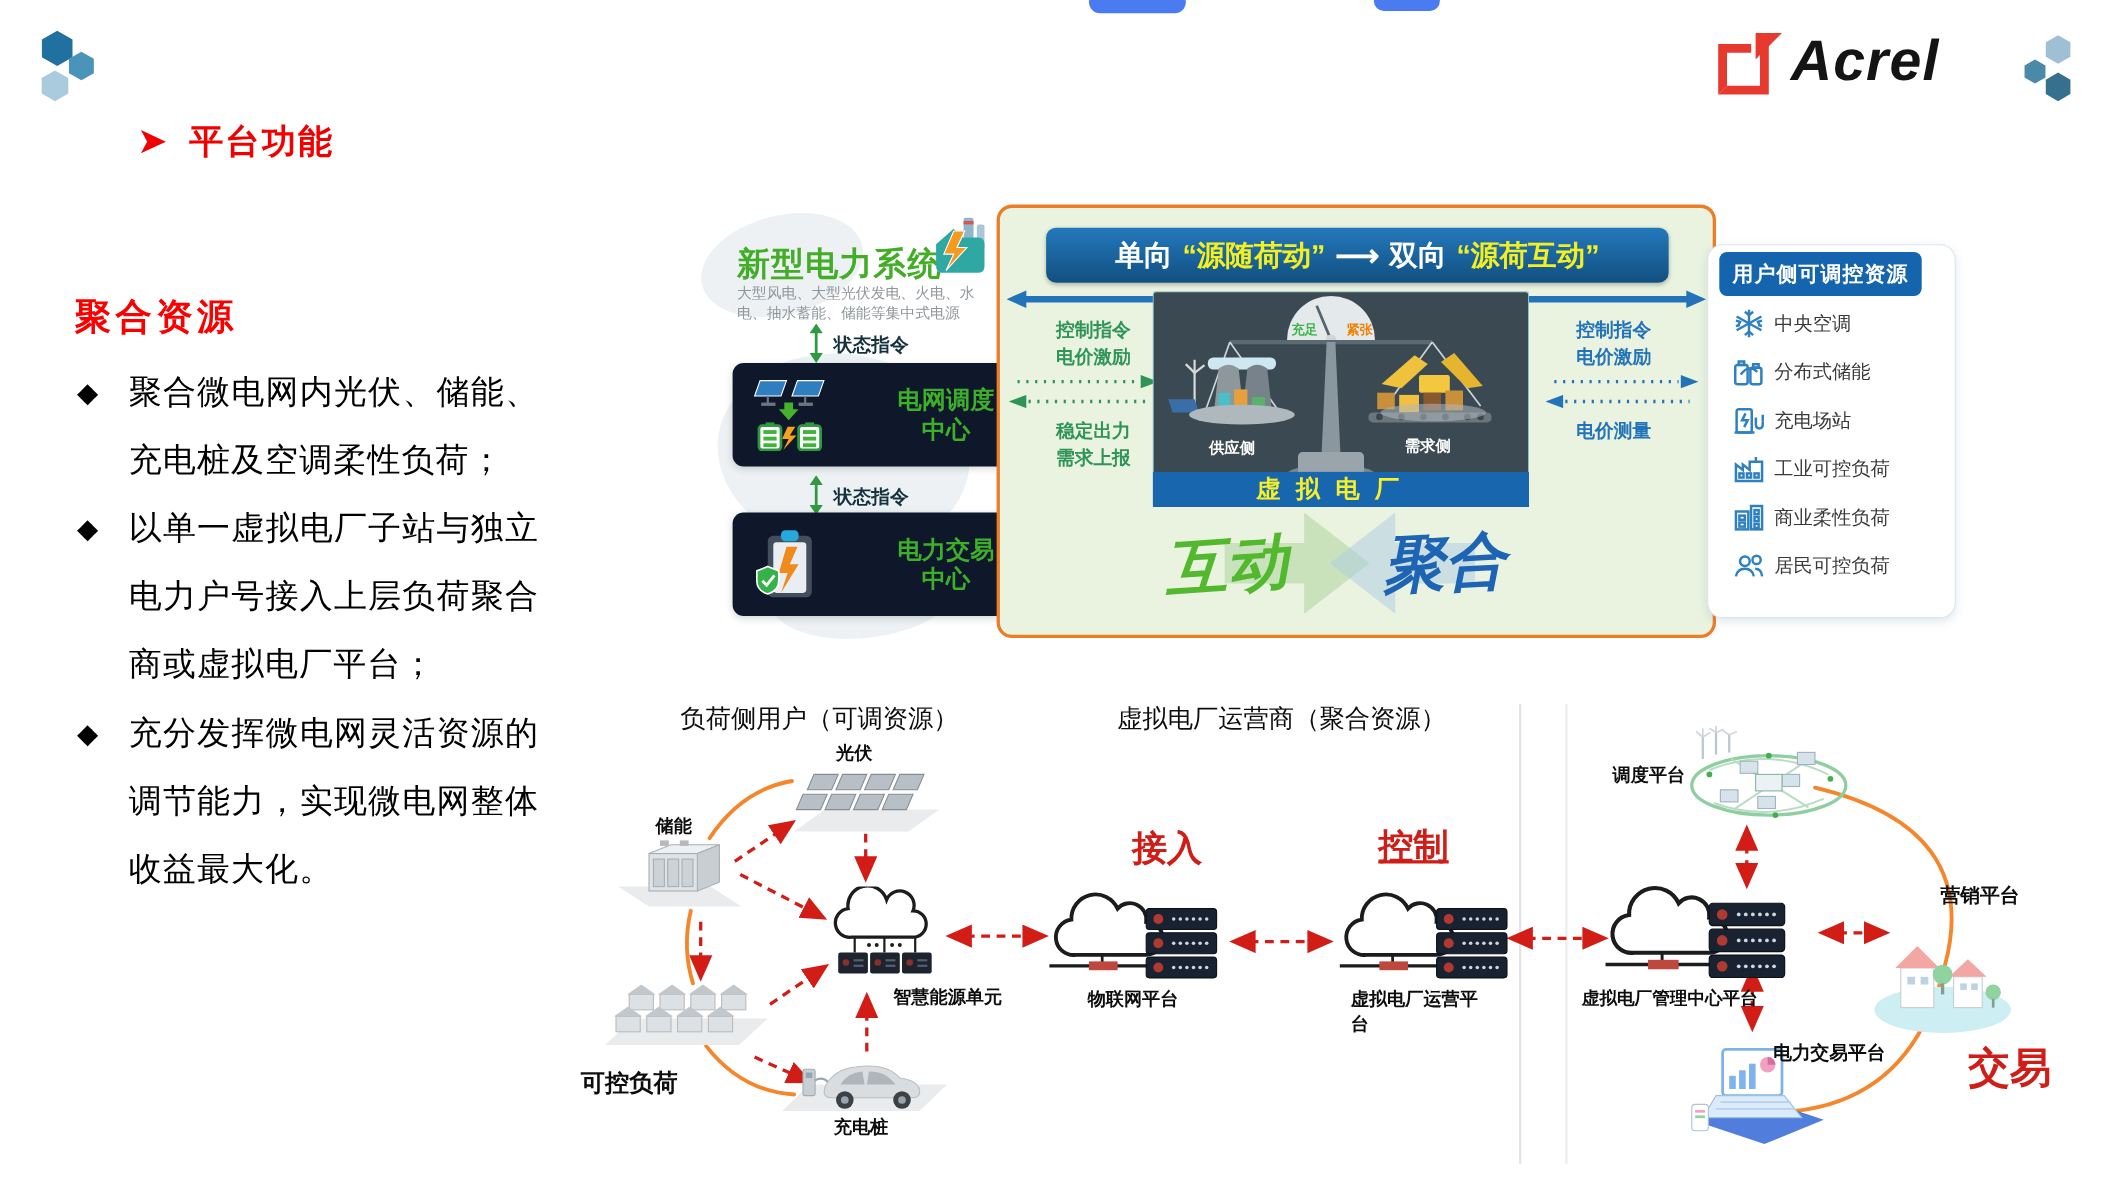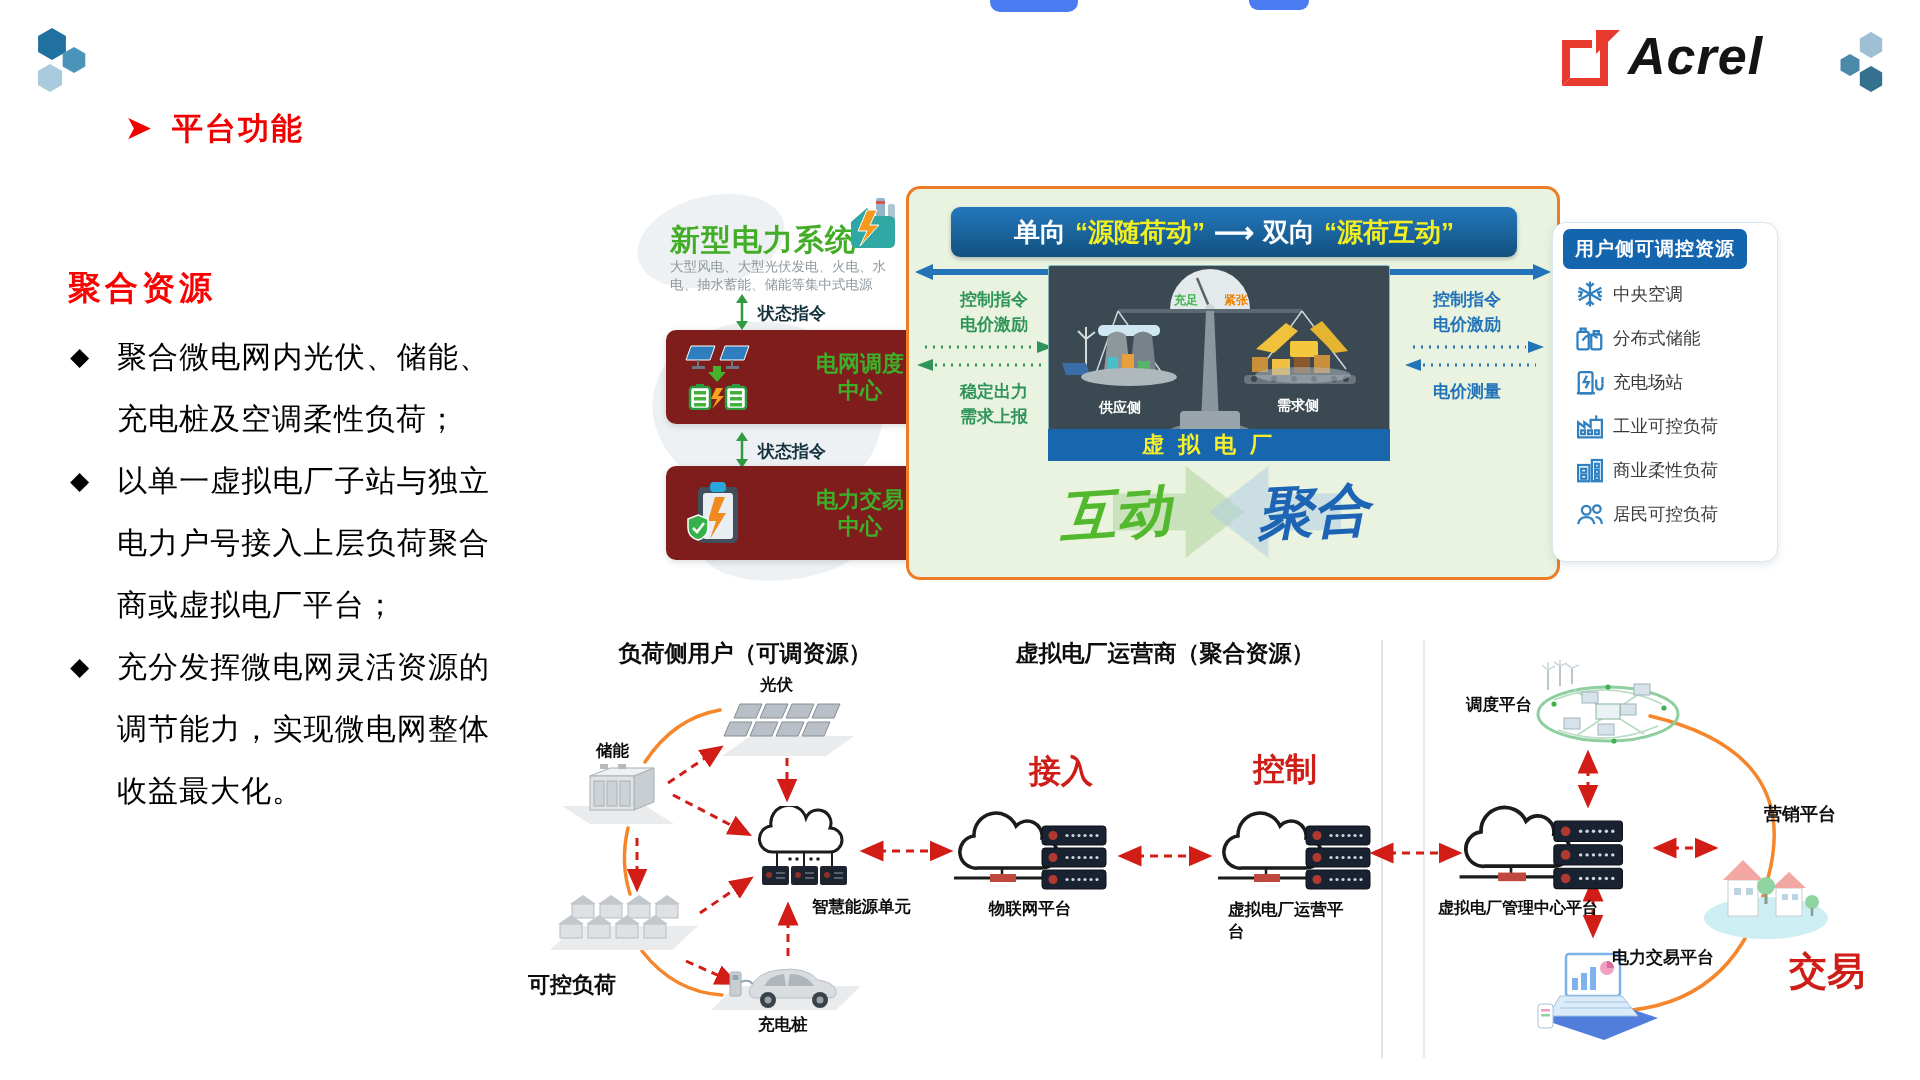--- a/index.html
+++ b/index.html
@@ -17,21 +17,21 @@
   .serifblk{font-family:"Liberation Serif","DejaVu Serif",serif;}
   .left-heading{color:#fb0000;font-size:33px;font-weight:bold;letter-spacing:4px;}
   .bullet{display:flex;align-items:flex-start;}
   .bmark{width:47px;flex:none;font-family:"DejaVu Sans",sans-serif;font-size:25px;line-height:62px;color:#000;}
   .btext{flex:1;font-size:30px;line-height:62px;text-align:justify;color:#000;letter-spacing:1px;}
   
   .blob{background:#edf1f3;border-radius:50%;}
   .src-title{font-size:30px;font-weight:bold;color:#43ad27;letter-spacing:1px;}
   .src-desc{font-size:13.5px;line-height:18px;color:#8f979b;}
   .flow-lbl{font-size:17px;font-weight:bold;color:#14323e;}
-  .wbox{background:#7f1d1d;border-radius:10px;box-shadow:0 2px 7px rgba(40,60,50,.18);
+  .wbox{background:#0f172a;border-radius:10px;box-shadow:0 2px 7px rgba(40,60,50,.18);
         display:flex;align-items:center;justify-content:space-between;padding:0 18px;}
   .wbox-lbl{font-size:22px;font-weight:bold;color:#3db02a;text-align:center;line-height:27px;width:100px;}
   .gpanel{background:#e9f3e0;border:3px solid #ec7d26;border-radius:14px;}
   .banner{background:linear-gradient(#2478bd,#11507f);border-radius:9px;display:flex;align-items:center;
           justify-content:center;gap:9px;box-shadow:0 2px 4px rgba(0,0,0,.25);}
   .banner span{font-size:26px;font-weight:bold;color:#fff;}
   .banner .yq{color:#f3ef20;}
   .banner .barrow{font-size:28px;}
   .gtxt{color:#2f9458;font-size:17px;font-weight:bold;line-height:25px;}
   .btxt2{color:#2273b8;font-size:17px;font-weight:bold;line-height:25px;}
@@ -40,21 +40,21 @@
   .callig{font-family:"DejaVu Serif","Liberation Serif",serif;font-style:italic;font-weight:bold;}
   .w-green{color:#52b82d;font-size:56px;transform:rotate(-4deg);}
   .w-blue{color:#1e64b4;font-size:56px;transform:rotate(-3deg);}
   
   .respanel{background:#fff;border:1px solid #d9e6ef;border-radius:14px;box-shadow:0 3px 9px rgba(70,110,140,.15);}
   .res-header{background:#1565ae;border-radius:7px;color:#fff;font-size:19px;font-weight:bold;
               display:flex;align-items:center;justify-content:center;letter-spacing:1px;}
   .res-item{display:flex;align-items:center;gap:8px;}
   .res-lbl{font-size:17.5px;color:#3a3a3a;}
   
-  .sec-title{font-size:23px;font-weight:bold;color:#0d0d0d;}
+  .sec-title{font-size:23px;font-weight:normal;color:#0d0d0d;}
   .node-lbl{font-size:16.5px;font-weight:bold;color:#0d0d0d;}
   .flow-red{color:#cf1d17;font-weight:bold;}
 </style>
 </head>
 <body>
 
 <div class="stage">
 
   <div class="abs top-pill" style="left:990px;top:-8px;width:88px;height:20px;"></div>
   <div class="abs top-pill" style="left:1249px;top:-8px;width:60px;height:18px;"></div>
@@ -498,21 +498,21 @@
           <circle cx="123" cy="69.5" r="1.6"></circle>
           <circle cx="129" cy="69.5" r="1.6"></circle>
           <circle cx="135" cy="69.5" r="1.6"></circle>
           <circle cx="141" cy="69.5" r="1.6"></circle>
           <circle cx="147" cy="69.5" r="1.6"></circle>
       </g>
     </g>
   </svg>
   <div class="abs node-lbl ctr" style="left:950px;top:898px;width:160px;">物联网平台</div>
 
-  <div class="abs flow-red ctr" style="left:1240px;top:748px;width:90px;font-size:32px;">控制</div>
+  <div class="abs flow-red ctr" style="left:1240px;top:748px;width:90px;font-size:32px;text-decoration:underline;">控制</div>
   <svg class="abs" style="left:1214px;top:810px;" width="160" height="84" viewBox="0 0 160 84">
     <path d="M92 58 H28 A16 16 0 0 1 24 26 A22 22 0 0 1 66 16 A15 15 0 0 1 92 28 A15 15 0 0 1 92 58 Z" fill="#fff" stroke="#1c1c1c" stroke-width="3.5"></path>
     <line x1="4" y1="68" x2="96" y2="68" stroke="#1c1c1c" stroke-width="3"></line>
     <line x1="52" y1="58" x2="52" y2="68" stroke="#1c1c1c" stroke-width="2.5"></line>
     <rect x="40" y="64" width="26" height="8" fill="#c0473d"></rect>
     <g>
       <rect x="92" y="16" width="64" height="19" rx="3" fill="#182230" stroke="#0c1118"></rect>
       <rect x="92" y="38" width="64" height="19" rx="3" fill="#182230" stroke="#0c1118"></rect>
       <rect x="92" y="60" width="64" height="19" rx="3" fill="#182230" stroke="#0c1118"></rect>
       <circle cx="103" cy="25.5" r="4.5" fill="#b03a30"></circle>

